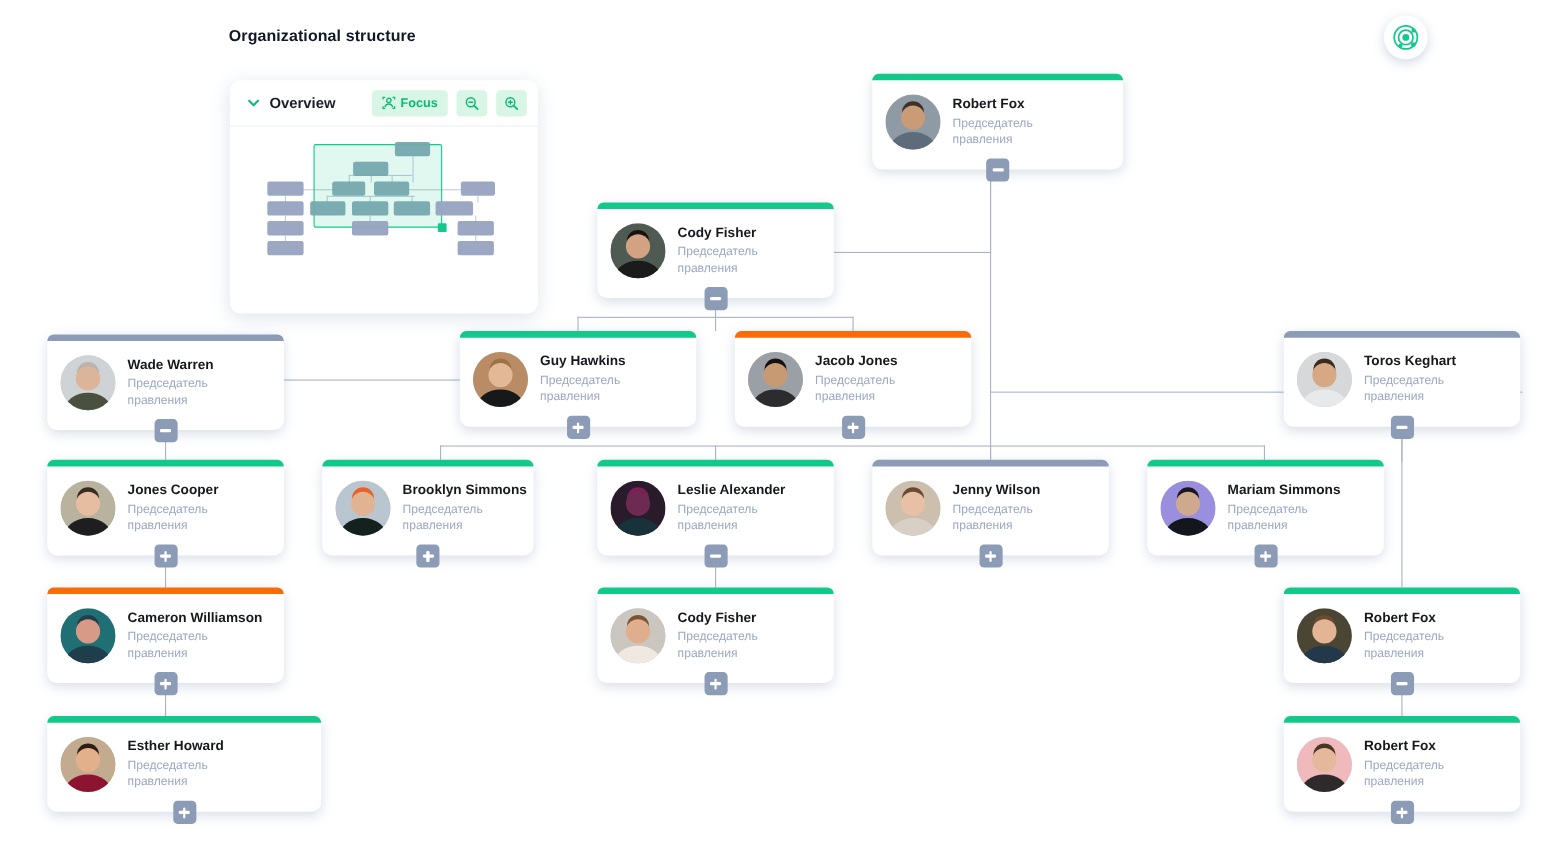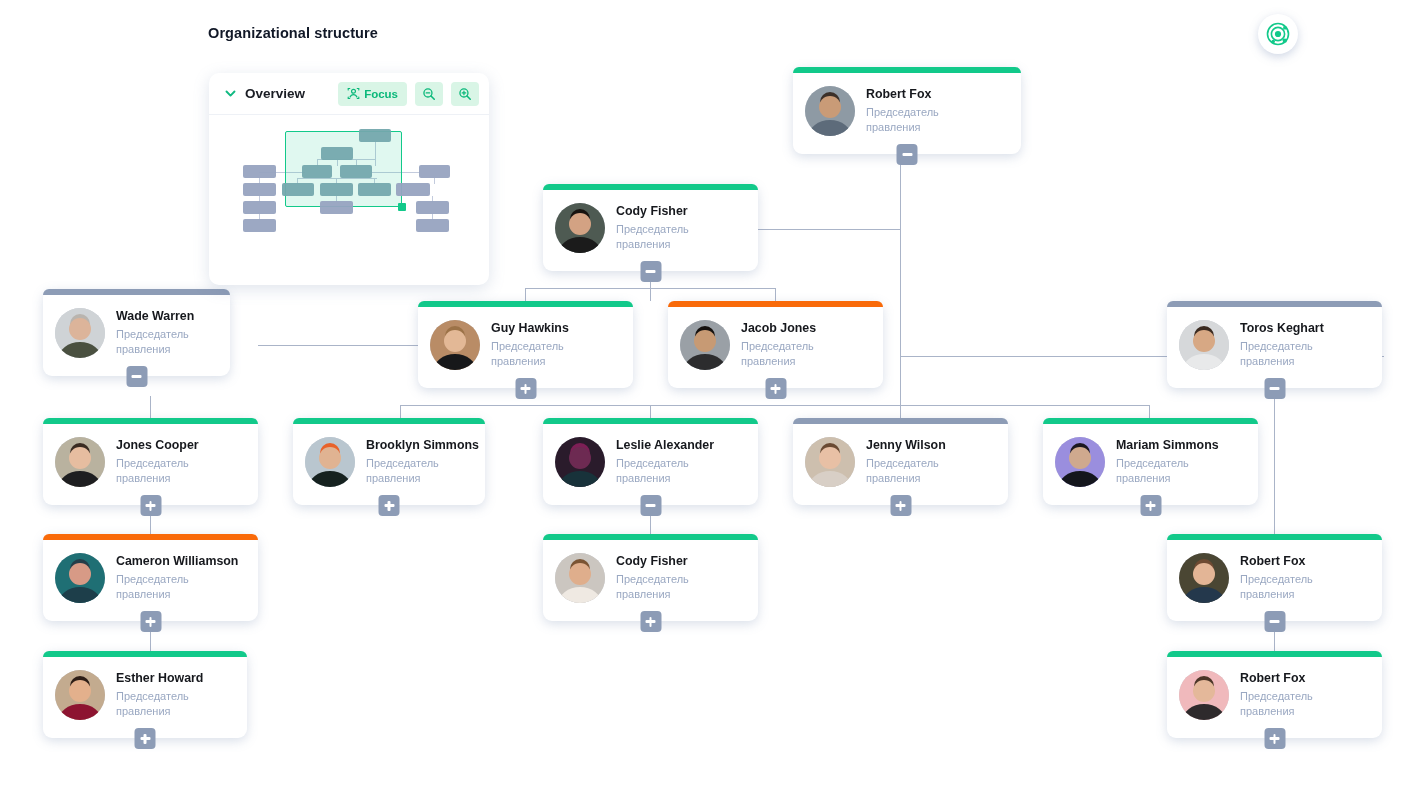--- a/index.html
+++ b/index.html
@@ -175,21 +175,21 @@
           </div>
           <div class="card-txt">
             <div class="card-name">Cody Fisher</div>
             <div class="card-role">Председатель правления</div>
           </div>
         </div>
         <div class="toggle">
           <span class="tg-h"></span>
         </div>
       </div>
-      <div class="card" style="left: 43px; top: 289px; width: 187px; height: 87px;">
+      <div class="card" style="left: 43px; top: 304px; width: 215px; height: 87px;">
         <div class="card-bar" style="background: rgb(141, 156, 182);"></div>
         <div class="card-inner">
           <div class="avatar">
             <div class="av-bg" style="background:#cfd3d6"></div>
             <div class="av-body" style="background:#4a5040"></div>
             <div class="av-head" style="background:#dcb49a;box-shadow:0 -5px 0 -1px #b9b4ae"></div>
           </div>
           <div class="card-txt">
             <div class="card-name">Wade Warren</div>
             <div class="card-role">Председатель правления</div>
@@ -387,21 +387,21 @@
           </div>
           <div class="card-txt">
             <div class="card-name">Robert Fox</div>
             <div class="card-role">Председатель правления</div>
           </div>
         </div>
         <div class="toggle">
           <span class="tg-h"></span>
         </div>
       </div>
-      <div class="card" style="left: 43px; top: 651px; width: 204px; height: 87px;">
+      <div class="card" style="left: 43px; top: 651px; width: 249px; height: 87px;">
         <div class="card-bar" style="background: rgb(18, 201, 138);"></div>
         <div class="card-inner">
           <div class="avatar">
             <div class="av-bg" style="background:#c3ab8f"></div>
             <div class="av-body" style="background:#8d1431"></div>
             <div class="av-head" style="background:#e3b08c;box-shadow:0 -5px 0 -1px #2d1d16"></div>
           </div>
           <div class="card-txt">
             <div class="card-name">Esther Howard</div>
             <div class="card-role">Председатель правления</div>

